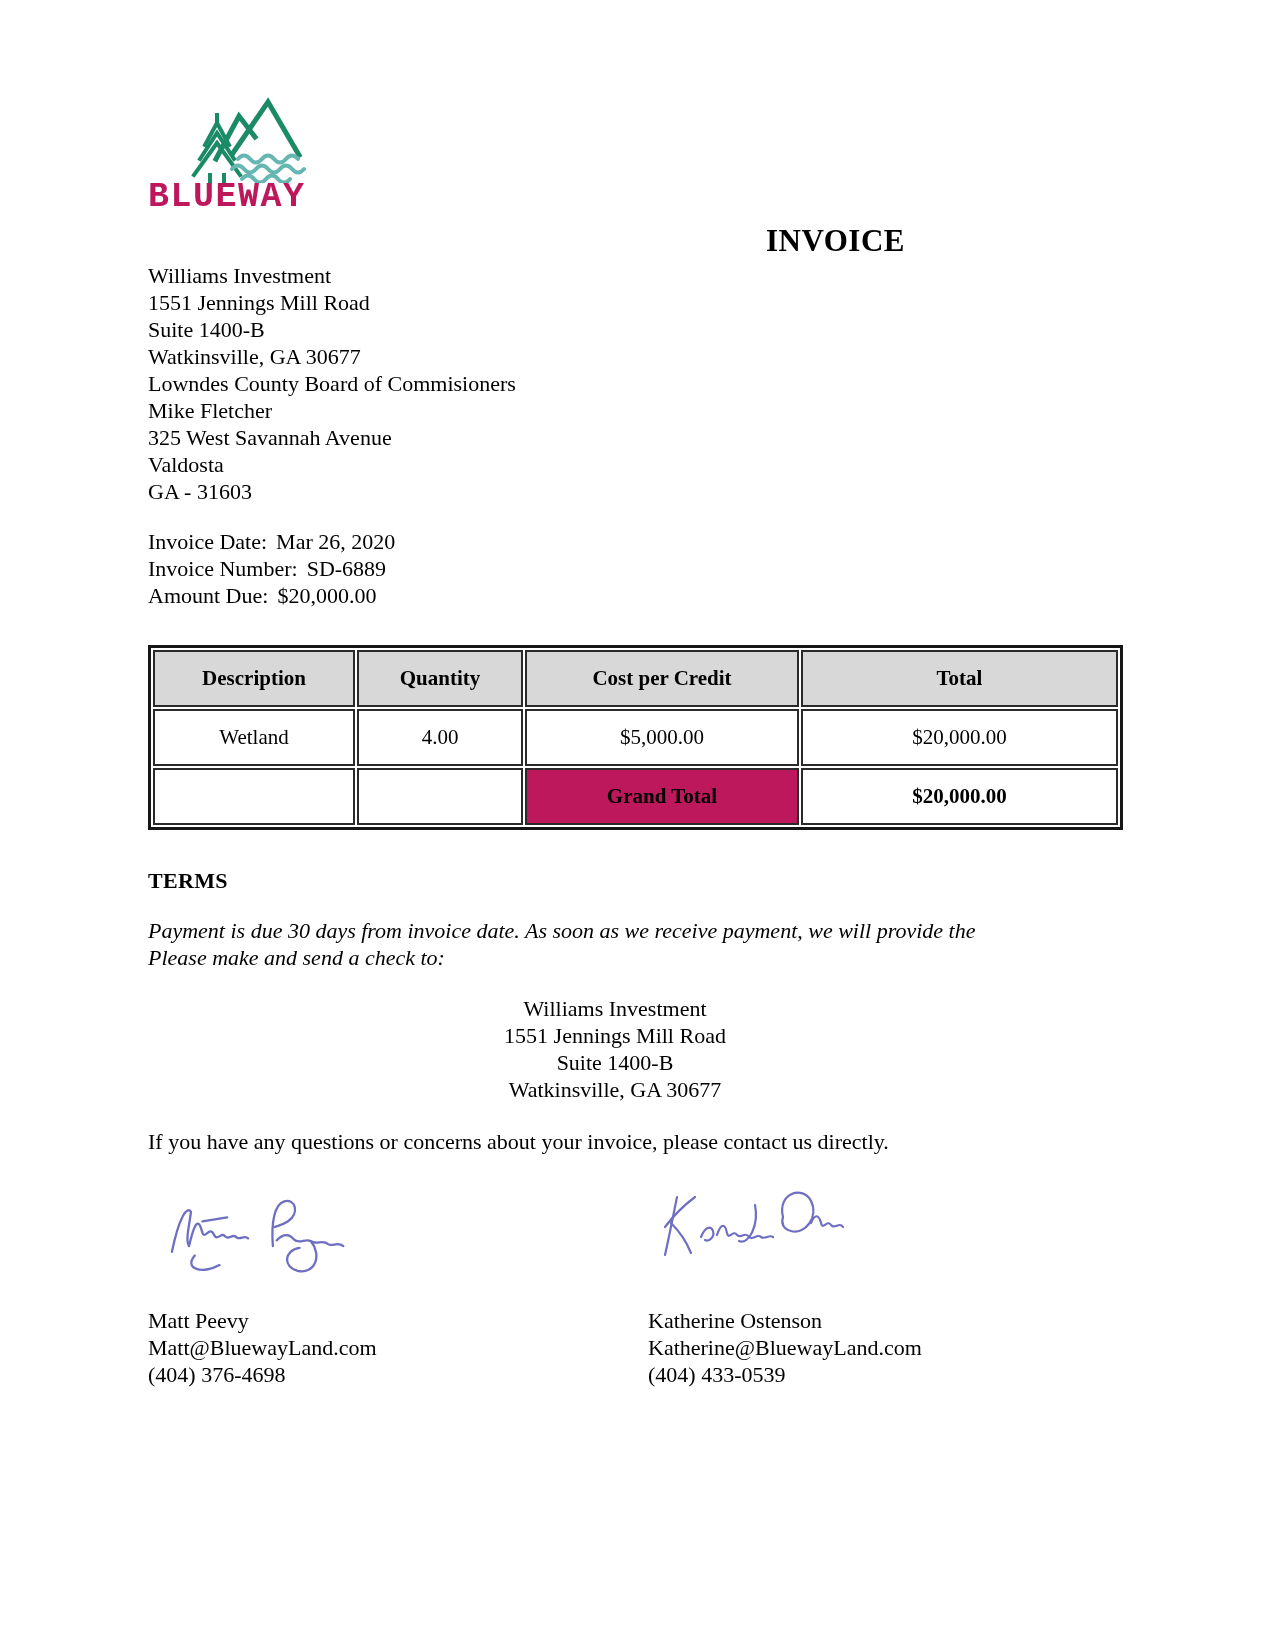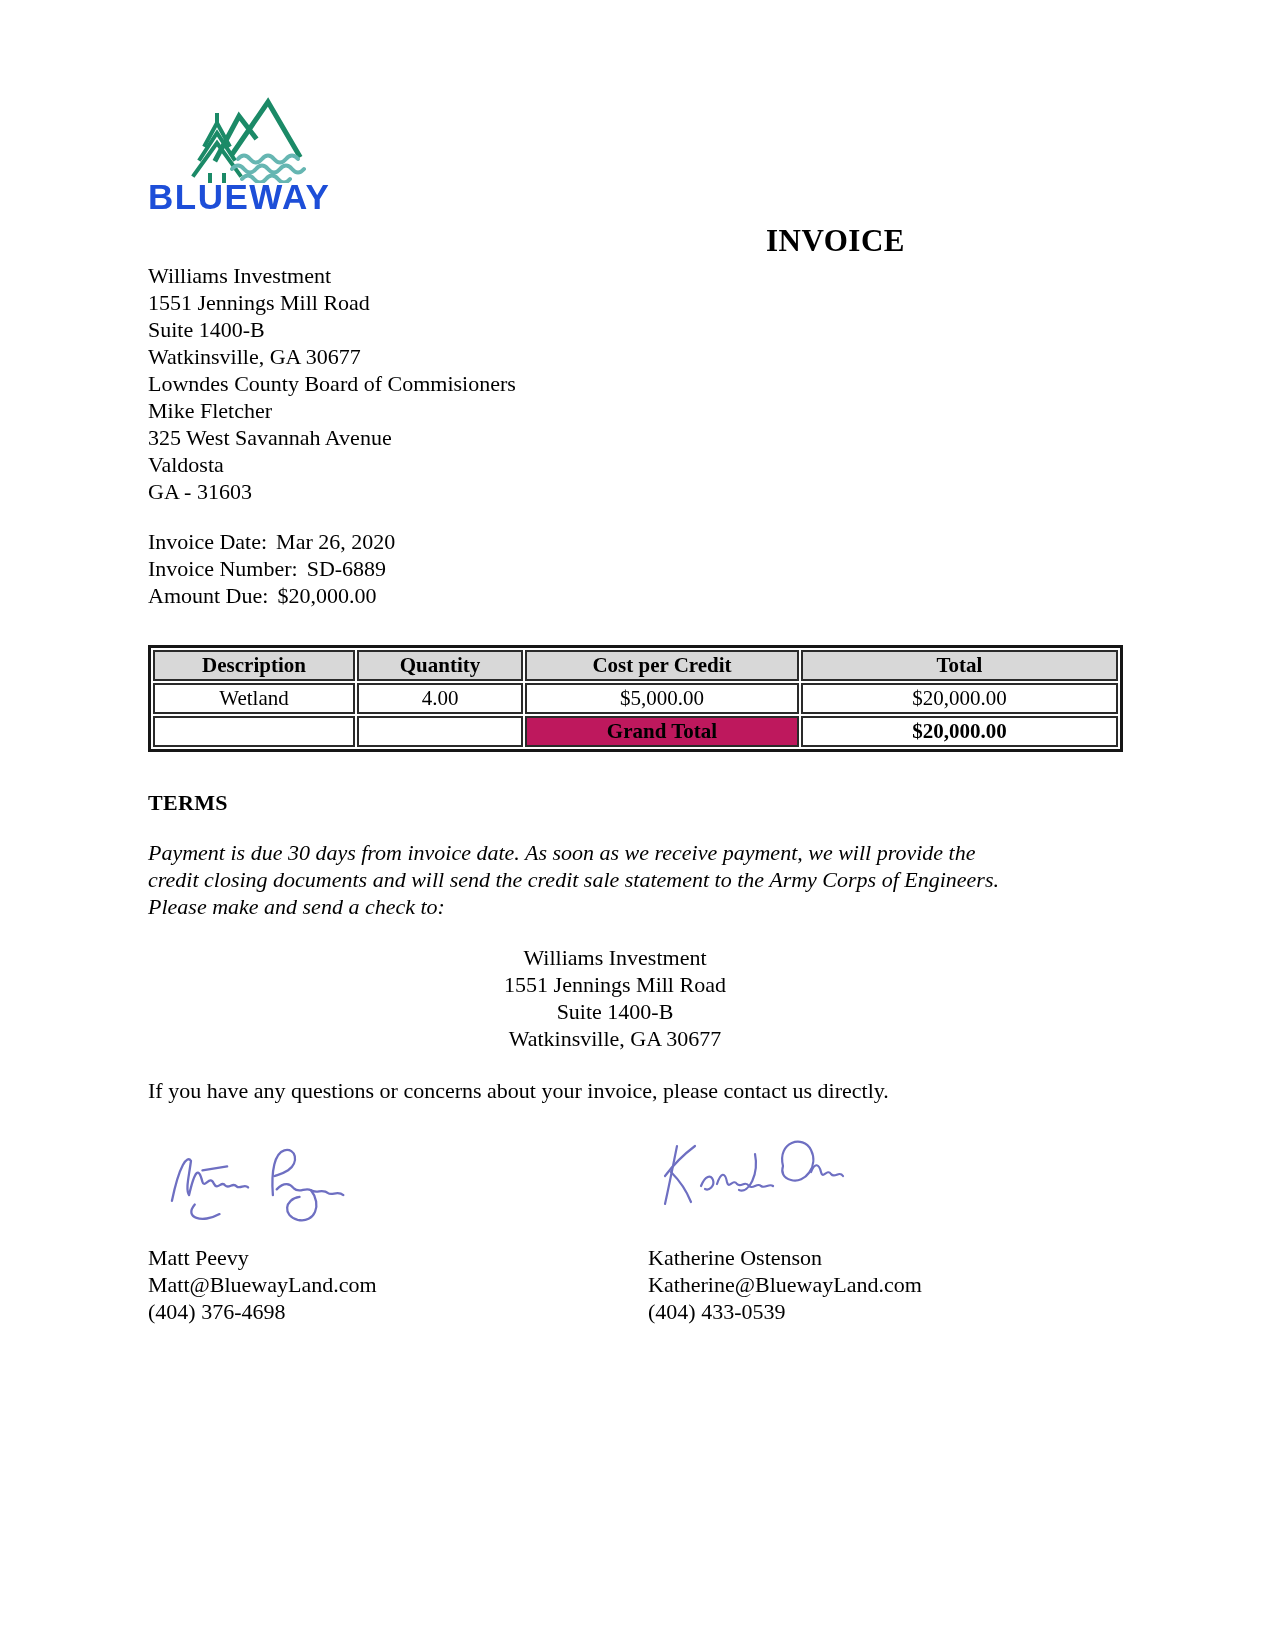--- a/index.html
+++ b/index.html
@@ -8,23 +8,23 @@
     width: 1275px; height: 1651px;
     font-family: "Liberation Serif", "DejaVu Serif", serif;
     font-size: 22px; color: #000; position: relative; overflow: hidden;
   }
   .page { padding: 95px 60px 0 148px; }
 
   
   .logo-block { height: 122px; }
   .logo-icon { display: block; margin-left: 38px; }
   .logo-text {
-    font-family: Liberation Sans, sans-serif;
+    font-family: Liberation Mono, monospace;
     font-weight: bold; font-size: 35px; letter-spacing: 1.5px;
-    color: #1d4ed8; line-height: 32px; margin-top: -2px;
+    color: #be185d; line-height: 32px; margin-top: -2px;
   }
 
   
   .invoice-title {
     font-size: 31px; font-weight: bold; letter-spacing: 0.5px;
     margin: 6px 0 0 618px; line-height: 36px;
   }
 
   .addr-line, .meta-line, .body-line { line-height: 27px; white-space: nowrap; }
   .from-address { margin-top: 3px; }
@@ -34,42 +34,42 @@
 
   
   table.invoice-table {
     margin-top: 36px;
     border-collapse: separate; border-spacing: 2px;
     border: 3px solid #161616; background: #fff;
     width: 959px; table-layout: fixed;
   }
   .invoice-table th, .invoice-table td {
     border: 2px solid #2a2a2a; text-align: center;
-    font-size: 21px; height: 31px; padding: 1px 4px;
+    font-size: 21px; height: 31px; padding: 14px 4px;
     overflow: hidden;
   }
   .invoice-table th { background: #d8d8d8; font-weight: bold; }
   .invoice-table td { background: #ffffff; }
   .invoice-table td.gt-label { background: #be185d; font-weight: bold; }
   .invoice-table td.gt-value { font-weight: bold; }
 
   .terms-heading { margin-top: 37px; font-weight: bold; line-height: 27px; letter-spacing: 0.3px; }
   .terms-body { margin-top: 23px; width: 960px; font-style: italic; }
   .check-address { margin-top: 24px; width: 934px; text-align: center; }
   .contact-note { margin-top: 25px; line-height: 27px; white-space: nowrap; }
   .closing { margin-top: 30px; line-height: 27px; }
 
   
   .signature-row { margin-top: 24px; display: flex; height: 108px; }
   .sig-col-left  { width: 500px; }
   .sig-col-right { flex: 1; }
   .sig-col-left svg  { margin-left: 10px; margin-top: 8px; }
   .sig-col-right svg { margin-left: 7px; margin-top: 0px; }
 
-  .signer-row { margin-top: 8px; display: flex; }
+  .signer-row { margin-top: 20px; display: flex; }
   .signer-left  { width: 500px; }
   .signer-right { flex: 1; }
   .signer-line { line-height: 27px; white-space: nowrap; }
 </style>
 </head>
 <body>
 
 <div class="page">
 
   <div class="logo-block">
@@ -150,21 +150,20 @@
       <td></td>
       <td class="gt-label">Grand Total</td>
       <td class="gt-value">$20,000.00</td>
     </tr>
   </tbody>
     </table>
 
   <div class="terms-heading">TERMS</div>
   <div class="terms-body">
     <div class="body-line">Payment is due 30 days from invoice date. As soon as we receive payment, we will provide the</div>
-    <div class="body-line">credit closing documents and will send the credit sale statement to the Army Corps of Engineers.</div>
     <div class="body-line">Please make and send a check to:</div>
   </div>
 
   <div class="check-address">
     <div class="addr-line">Williams Investment</div>
     <div class="addr-line">1551 Jennings Mill Road</div>
     <div class="addr-line">Suite 1400-B</div>
     <div class="addr-line">Watkinsville, GA 30677</div>
   </div>
 

